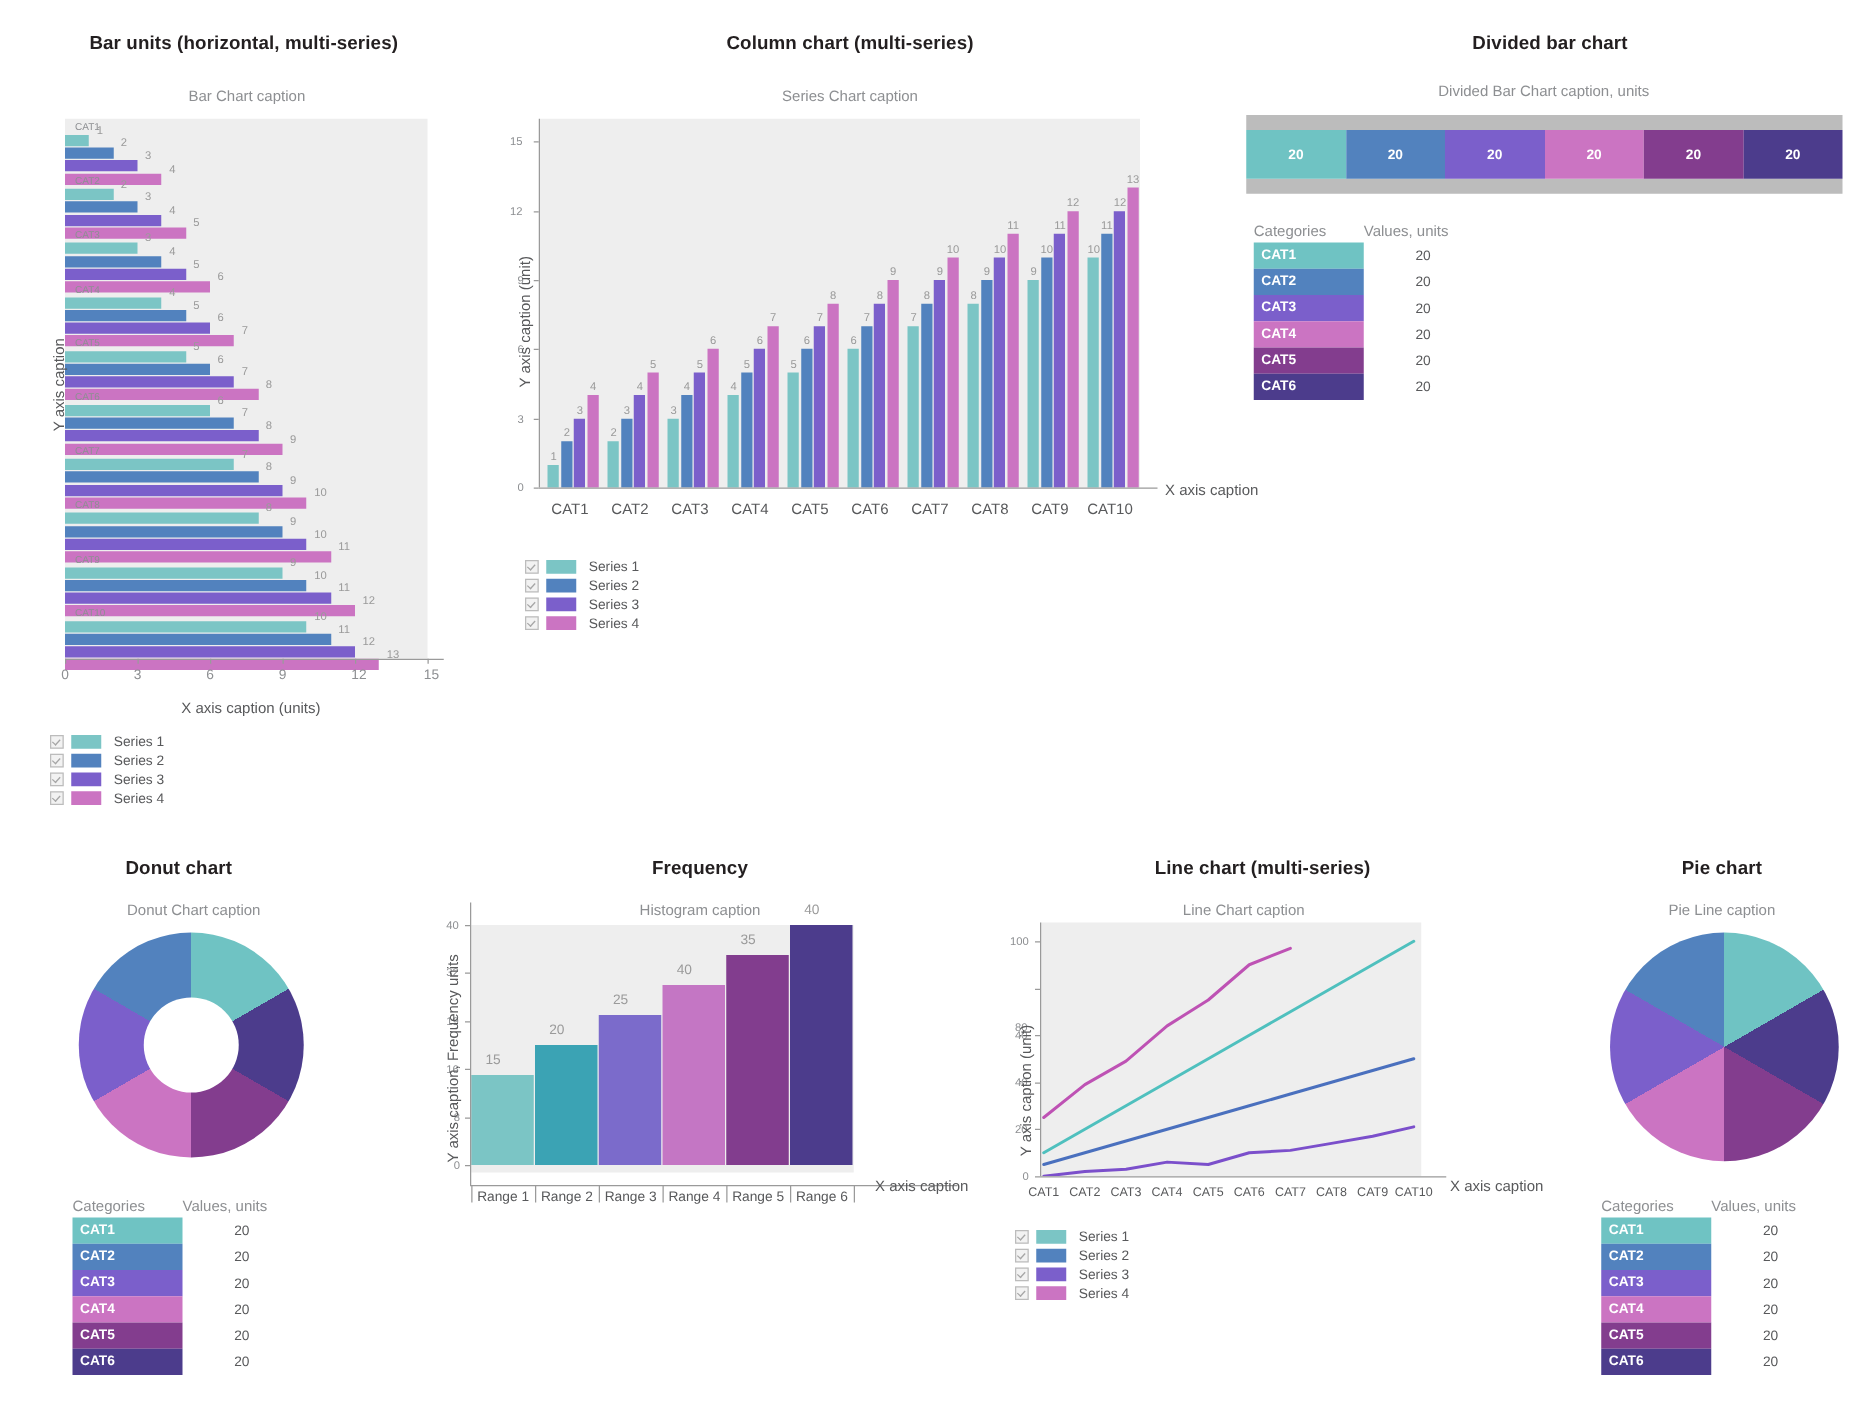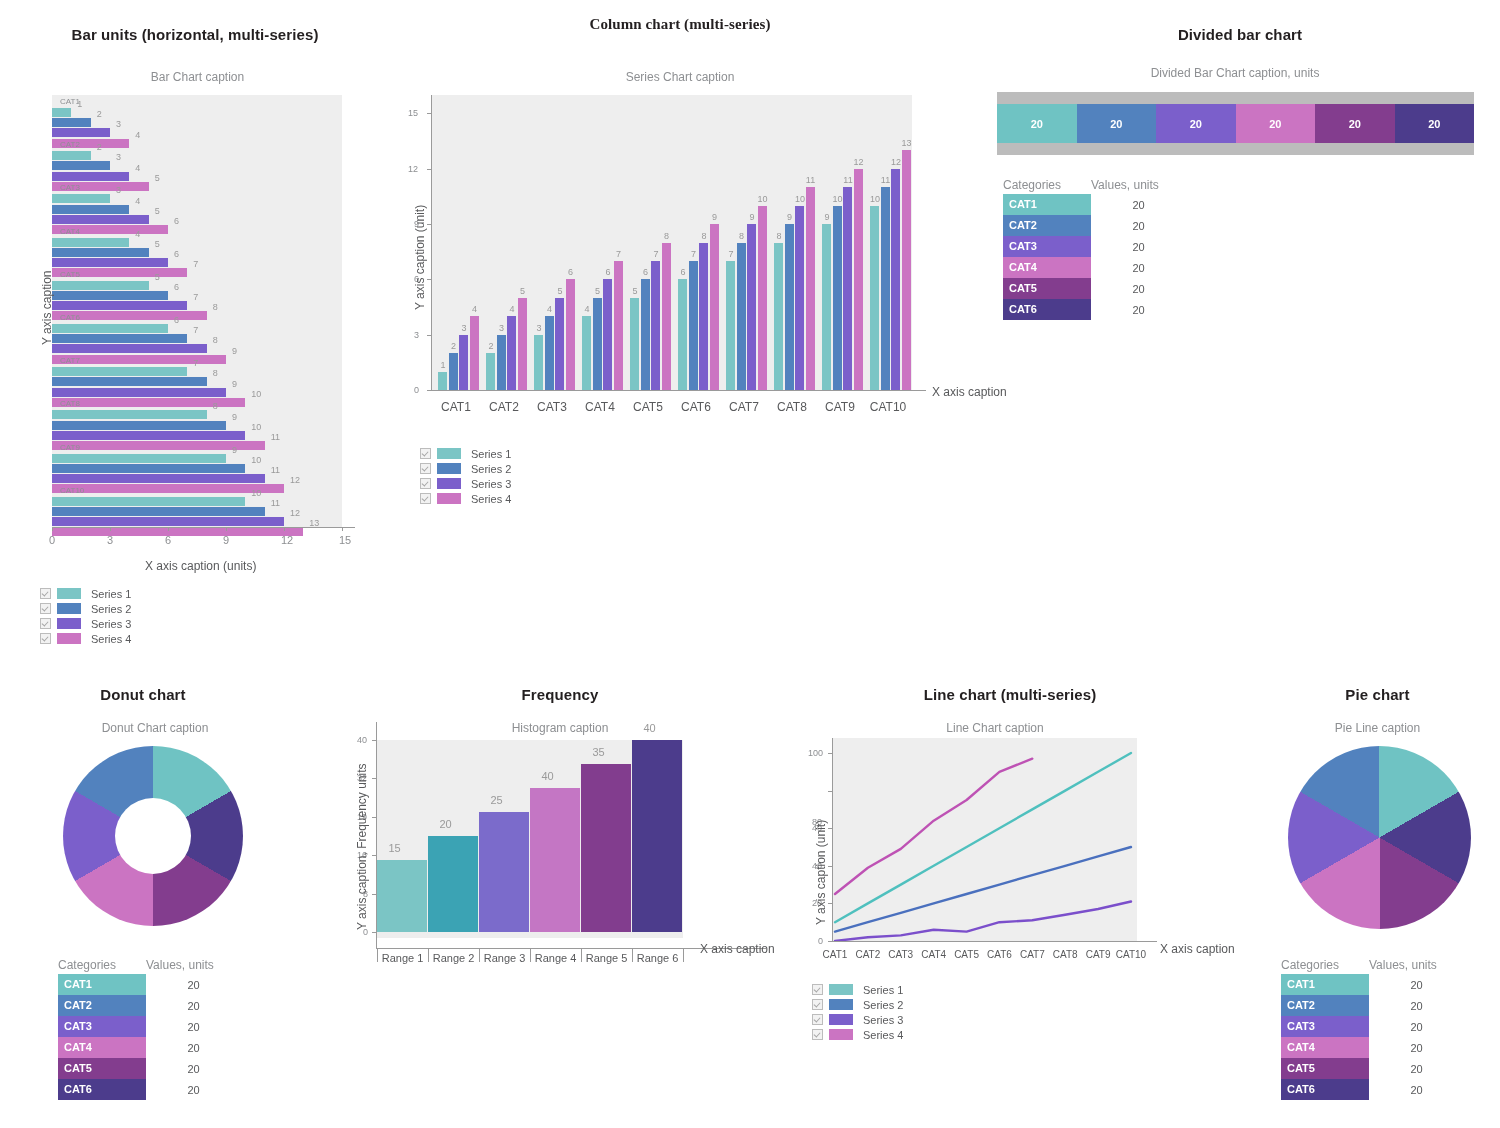--- a/index.html
+++ b/index.html
@@ -225,21 +225,21 @@
       <span class="legend-lbl">Series 3</span>
     </div>
     <div class="legend-row">
       <span class="chk"></span>
       <span class="sw" style="background:#CB74C2"></span>
       <span class="legend-lbl">Series 4</span>
     </div>
   </div>
 </div>
 
-<div class="panel" style="left:420px;top:16px;width:520px;font-family:Liberation Serif, serif;">
+<div class="panel" style="left:420px;top:26px;width:520px;">
   <div class="panel-title">Column chart (multi-series)</div>
 </div>
 <div class="panel" style="left:430px;top:70px;width:500px;">
   <div class="caption">Series Chart caption</div>
 </div>
 <div class="panel" style="left:0;top:0;width:1000px;height:520px;">
   <div class="plot" style="left:432px;top:95px;width:480px;height:295px;position:absolute;"></div>
   <div id="col-bars" style="position:absolute;left:432px;top:95px;width:480px;height:295px;">
       <div class="col" style="left:6px;width:9.2px;height:18.4375px;background:#7BC5C5;"></div>
       <div class="col-val" style="left:2px;top:264.5625px;width:18px;">1</div>

